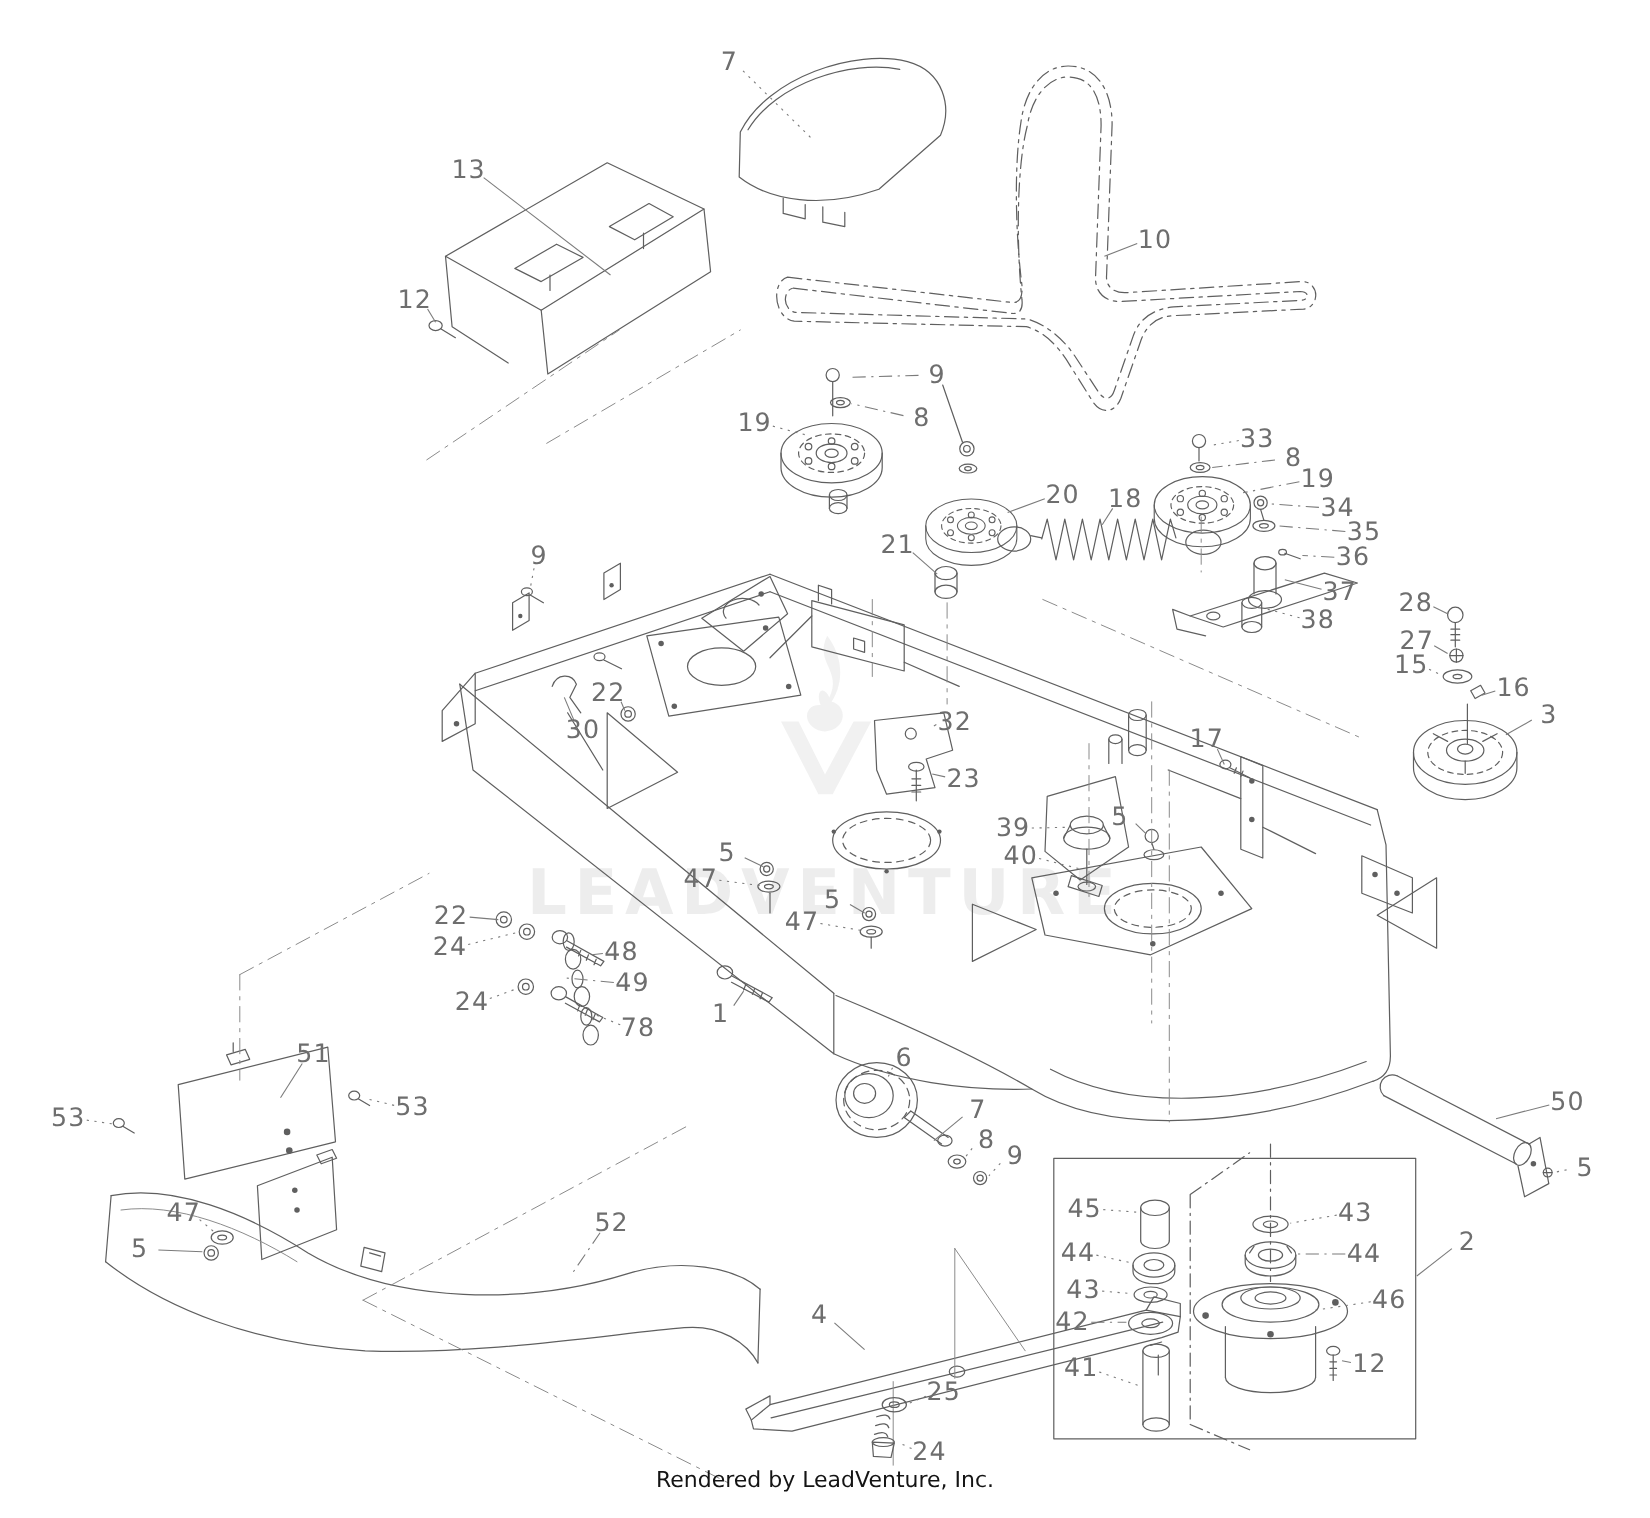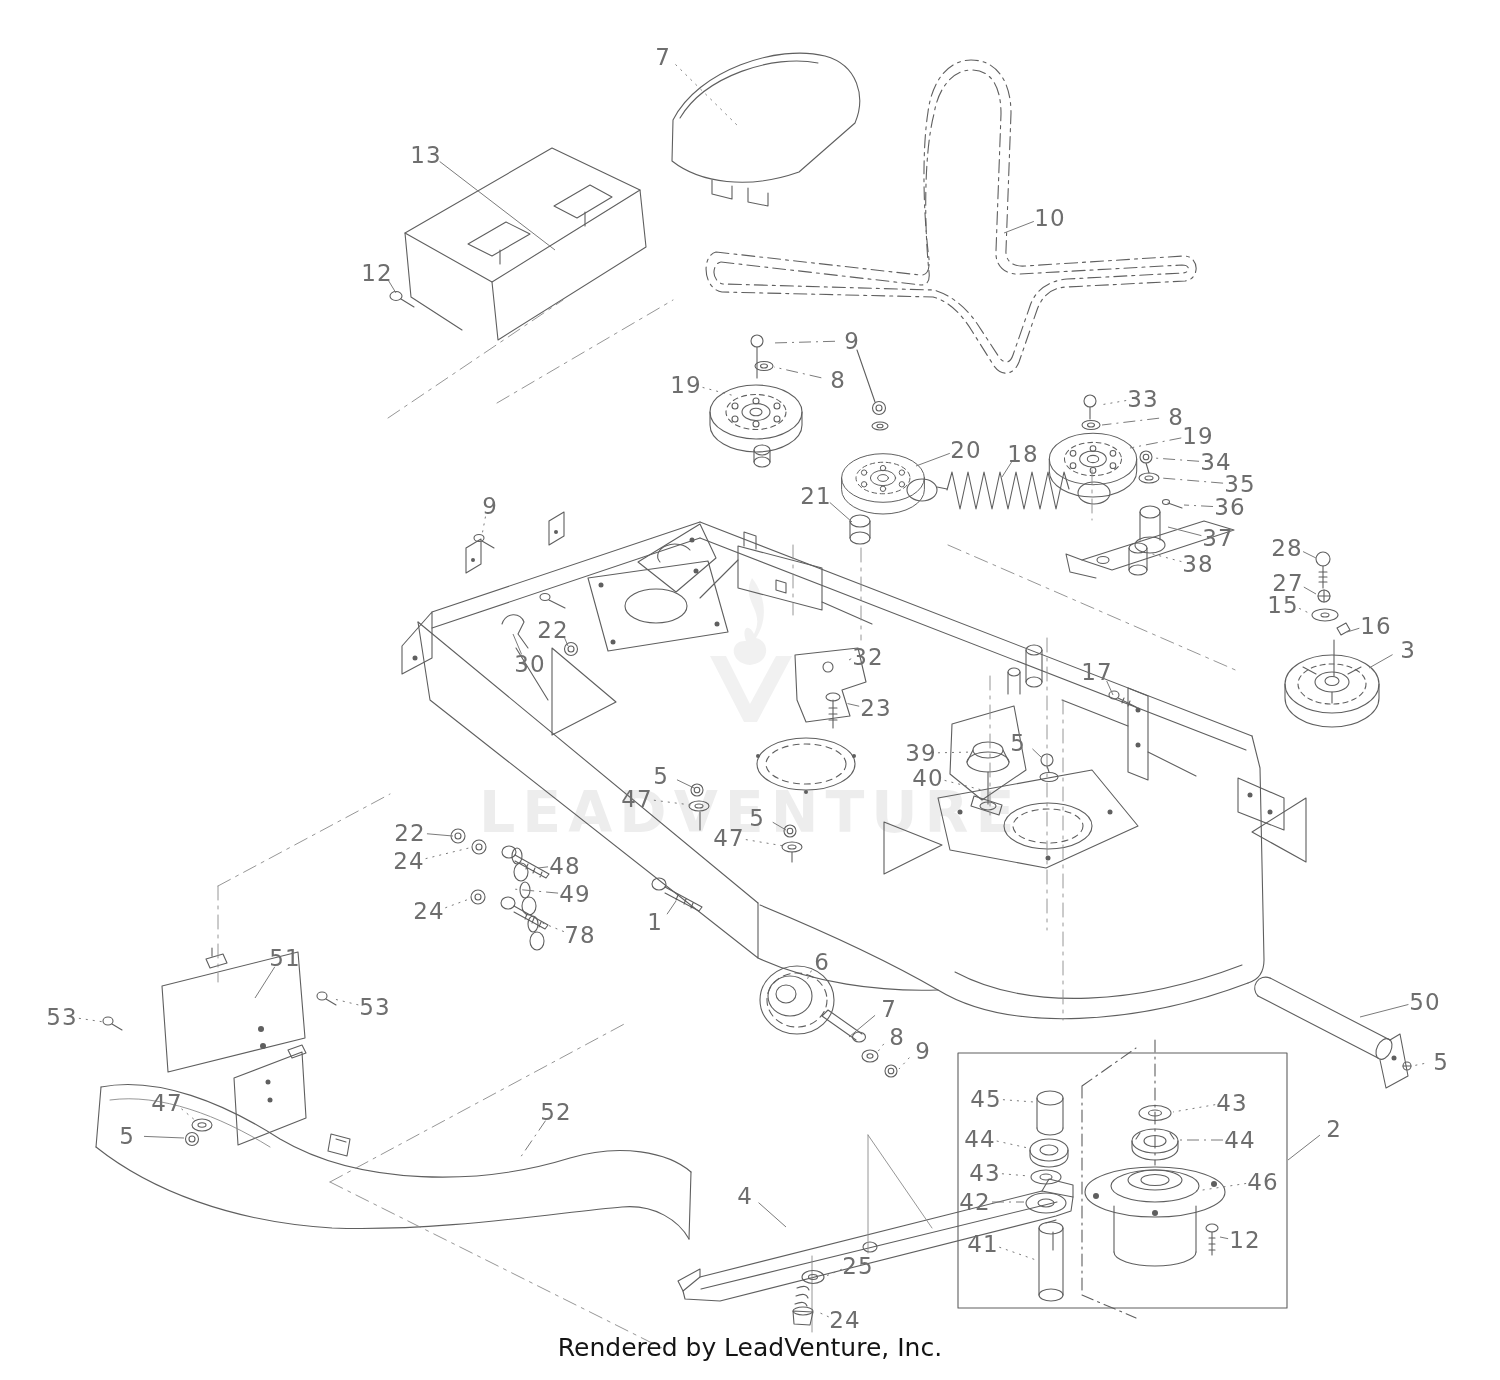--- a/index.html
+++ b/index.html
@@ -8,21 +8,21 @@
   svg.art{position:absolute;left:0;top:0;}
   #art{stroke:#5f5f5f;stroke-width:1.1;fill:none;stroke-linecap:round;stroke-linejoin:round;}
   #art .lt{stroke:#8a8a8a;stroke-width:0.9;}
   #art .dots{fill:#5f5f5f;stroke:none;}
   #callout-layer line{stroke:#7b7b7b;stroke-width:1;fill:none;}
   #callout-layer text{fill:#6e6e6e;font-family:"DejaVu Sans",sans-serif;font-size:23px;
     letter-spacing:1px;text-anchor:middle;dominant-baseline:central;}
   .watermark-text{position:absolute;left:479px;top:779px;font-size:57px;font-weight:bold;
     letter-spacing:7px;color:rgba(60,60,60,0.09);user-select:none;white-space:nowrap;}
   .footer{position:absolute;top:1333px;left:0;width:100%;text-align:center;
-    font-size:25px;color:#141414;}
+    font-size:20px;color:#141414;}
 </style>
 </head>
 <body>
 
 <div class="stage">
 
   <div class="watermark-text">LEADVENTURE</div>
 
   <svg class="art" width="1500" height="1380" viewBox="0 0 1500 1380">
 

